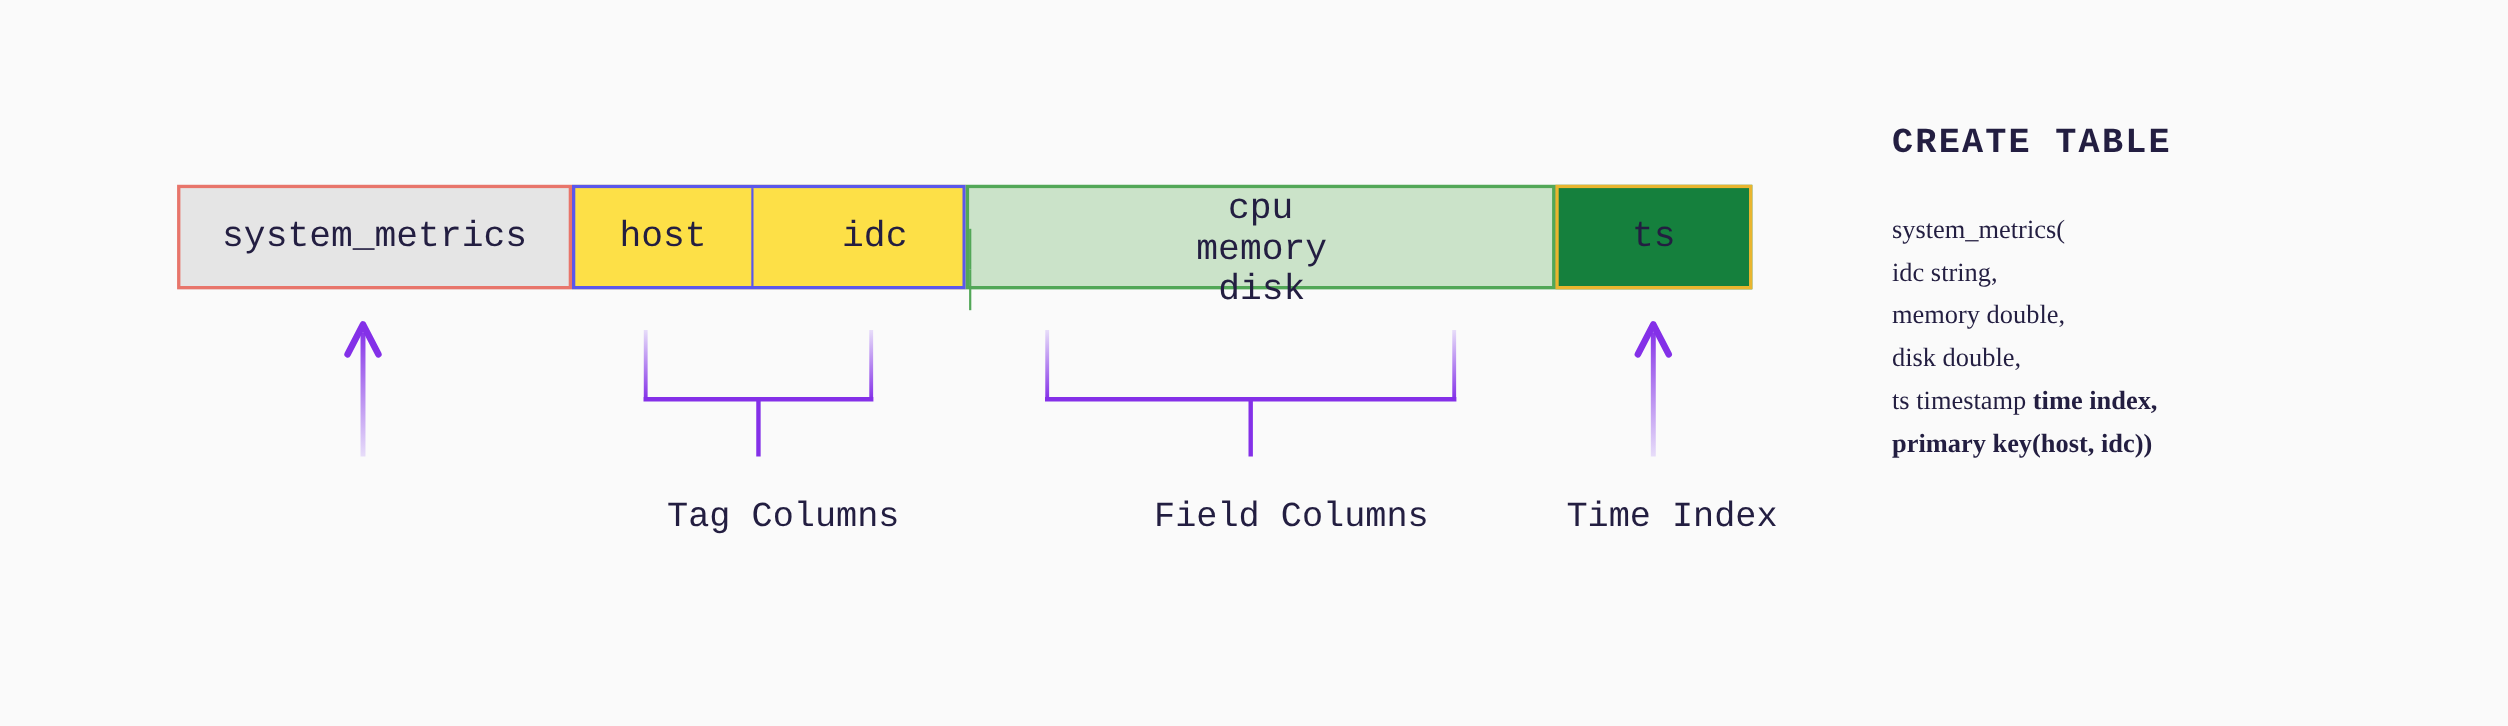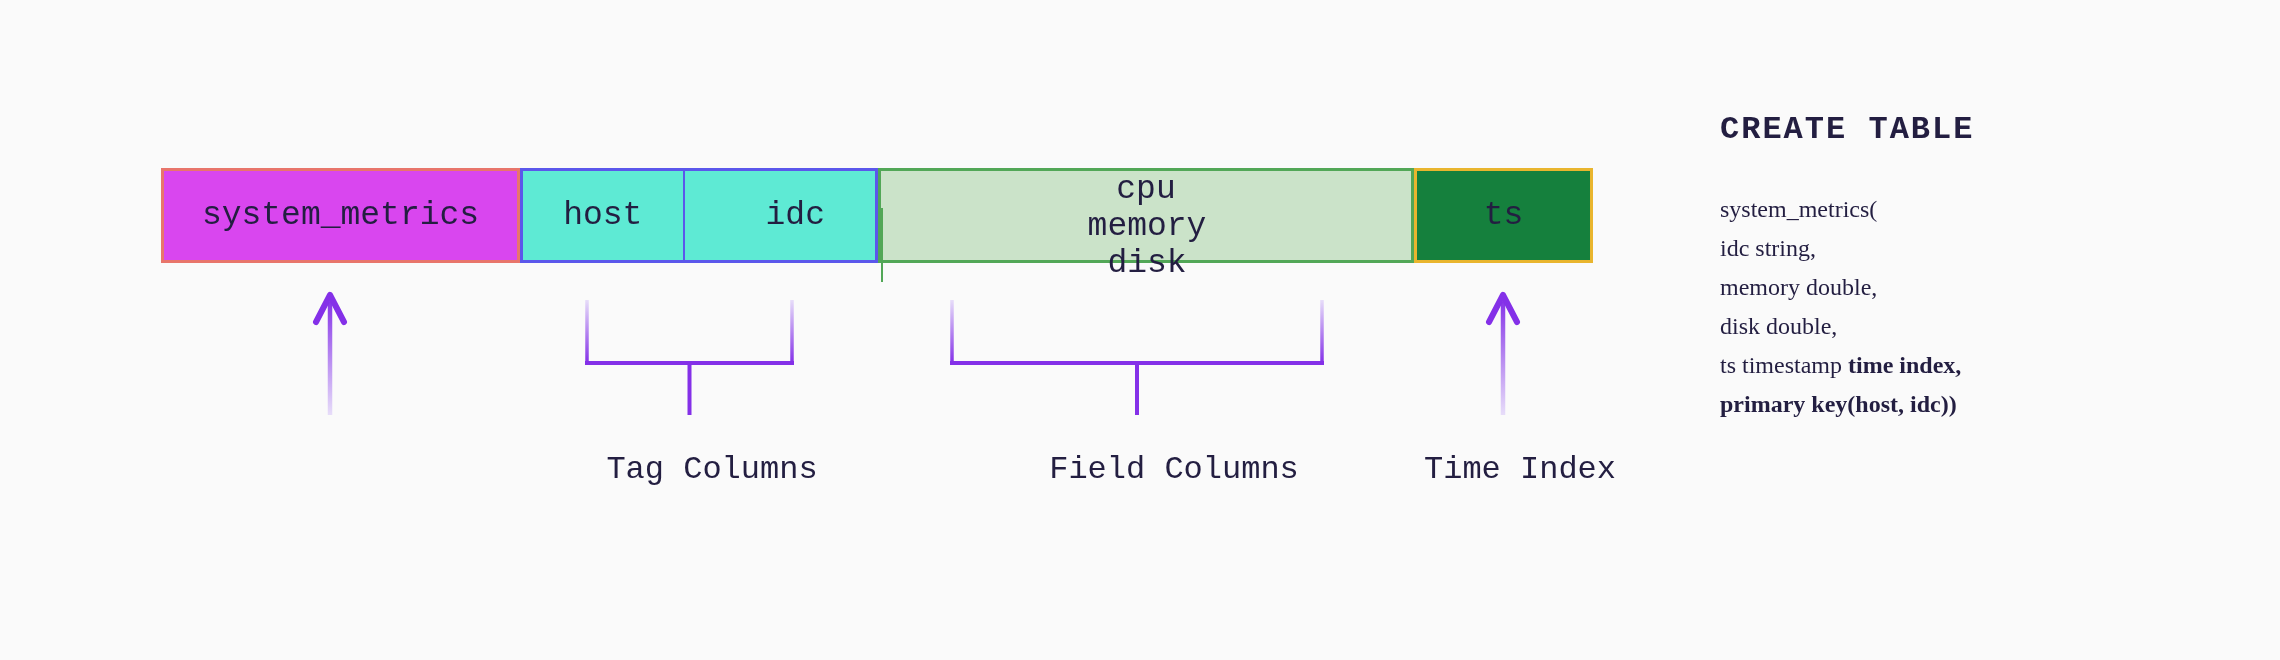--- a/index.html
+++ b/index.html
@@ -49,25 +49,25 @@
   }
   .sql-body { margin-top: 38px; }
   .sql-line { font-size: 24px; line-height: 39px; white-space: pre; font-family: Liberation Serif, serif; }
   .b { font-weight: bold; }
 </style>
 </head>
 <body>
 
 <div class="canvas">
 
-  <div class="group" style="left: 161px; width: 359px; background-color: #d946ef; border-color: rgb(232, 117, 107);">
+  <div class="group" style="left: 161px; width: 359px; background-color: #e5e5e5; border-color: rgb(232, 117, 107);">
     <div class="cell">system_metrics</div>
   </div>
 
-  <div class="group" style="left: 520px; width: 358px; background-color: #5eead4; border-color: rgb(91, 87, 235);">
+  <div class="group" style="left: 520px; width: 358px; background-color: #fde047; border-color: rgb(91, 87, 235);">
     <div class="cell">host</div>
     <div class="cell divided" style="border-left-color: rgb(91, 87, 235); padding-left: 31px;">idc</div>
   </div>
 
   <div class="group" style="left: 878px; width: 536px; background-color: rgb(203, 227, 201); border-color: rgb(82, 167, 87); flex-direction: column;">
     <div class="cell">cpu</div>
     <div class="cell divided" style="border-left-color: rgb(82, 167, 87);">memory</div>
     <div class="cell divided" style="border-left-color: rgb(82, 167, 87);">disk</div>
   </div>
 

